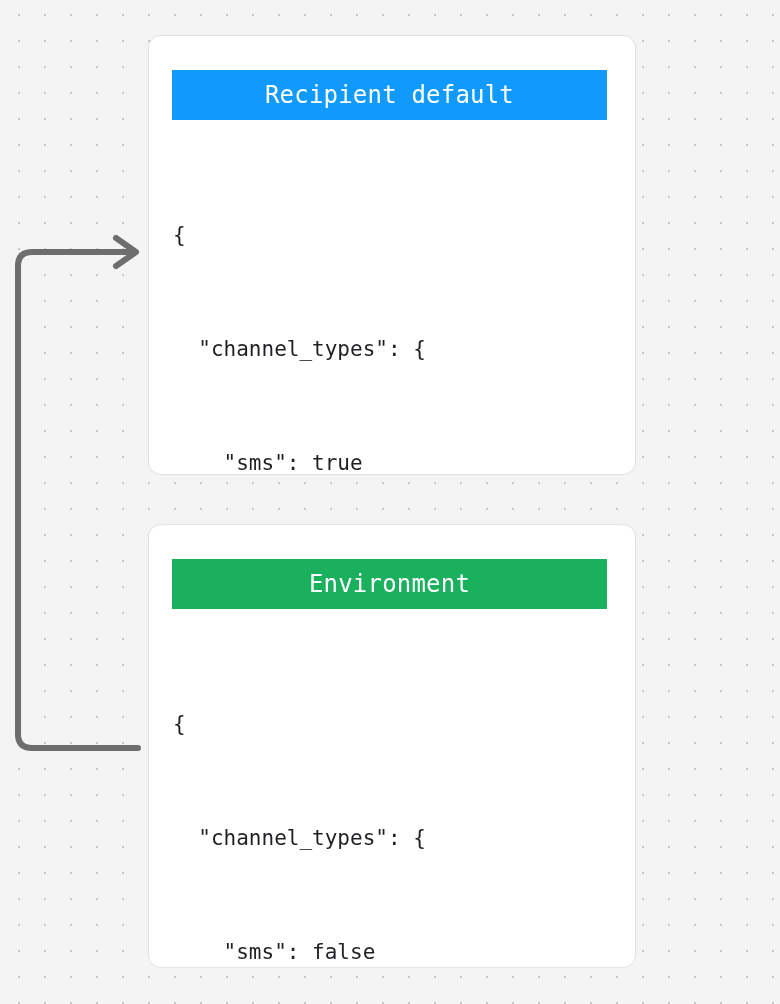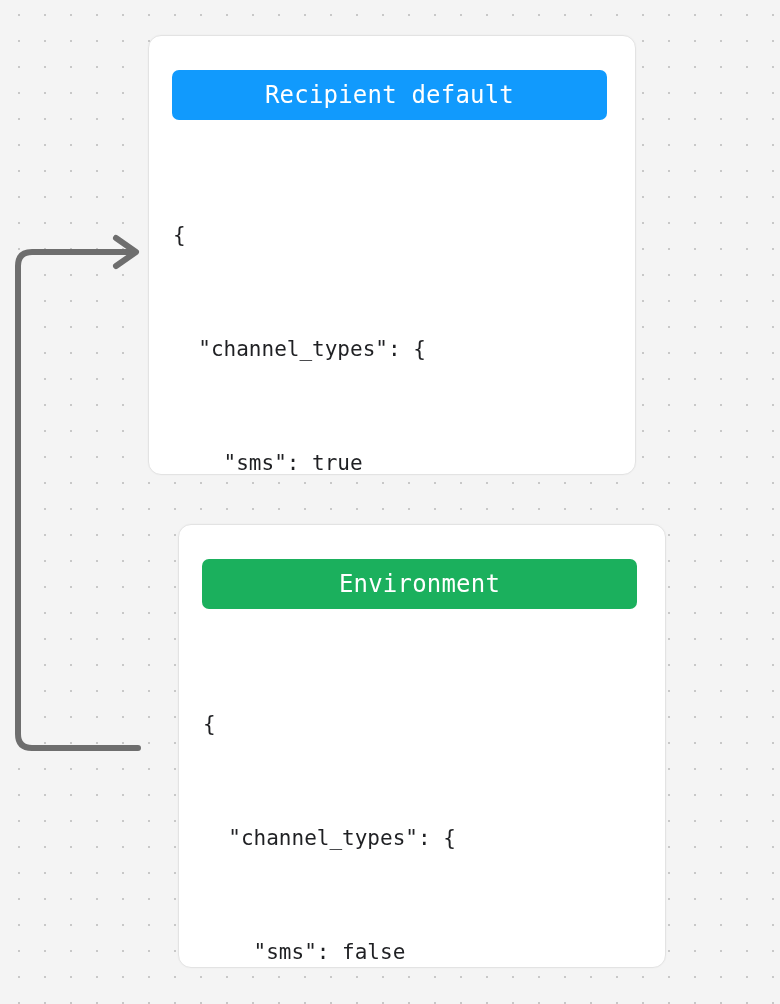--- a/index.html
+++ b/index.html
@@ -42,29 +42,29 @@
     position: absolute;
     left: 148px;
     width: 488px;
     box-sizing: border-box;
     background: #ffffff;
     border: 1px solid #e3e3e3;
     border-radius: 13px;
     box-shadow: 0 0 0 1px rgba(0,0,0,0.012);
   }
   #card-recipient-default { top: 35px;  height: 440px; }
-  #card-environment       { top: 524px; height: 444px; margin-left: 30px; }
+  #card-environment       { top: 524px; height: 444px; }
 
   .card-header {
     position: absolute;
     left: 23px;
     top: 34px;
     width: 435px;
     height: 50px;
-    border-radius: 7px;
+    border-radius: 0;
     display: flex;
     align-items: center;
     justify-content: center;
     color: #ffffff;
     font-family: "DejaVu Sans Mono", "Liberation Mono", monospace;
     font-size: 24px;
     letter-spacing: 0.2px;
     line-height: 1;
     white-space: nowrap;
   }

